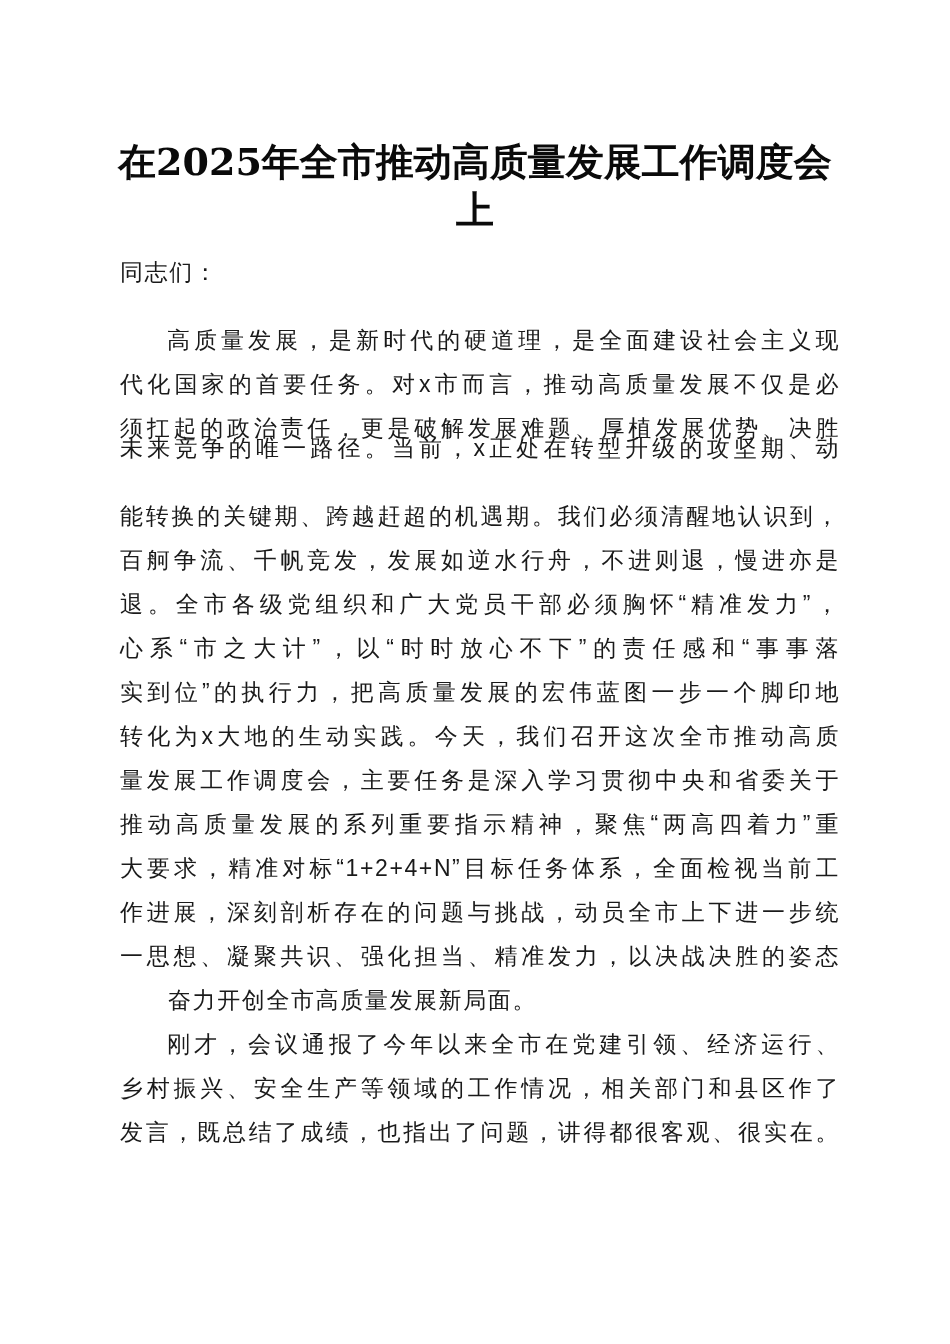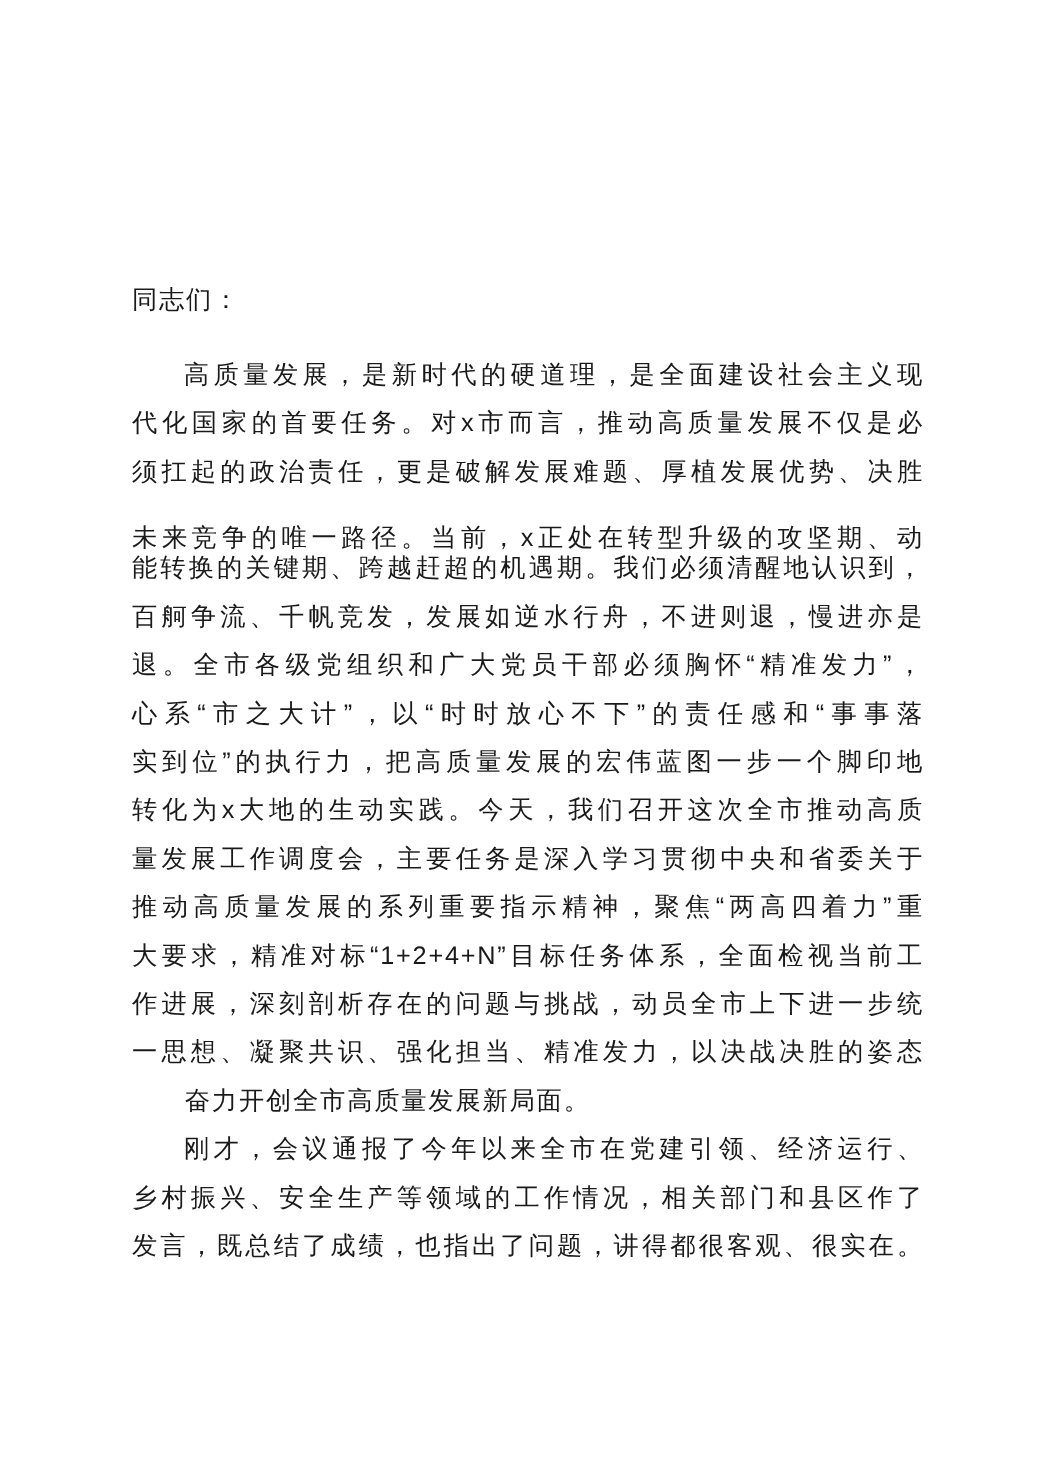--- a/index.html
+++ b/index.html
@@ -58,28 +58,29 @@
     }
     .body-line.salutation {
       text-align-last: left;
     }
   </style>
 </head>
 <body>
 
 <div class="page">
 
+  <div class="title title-l1">在2025年全市推动高质量发展工作调度会上</div>
 
   <div class="body-line salutation" style="top:257px;">同志们：</div>
 
   <div>
     <div class="body-line indent" style="top:325px;">高质量发展，是新时代的硬道理，是全面建设社会主义现</div>
     <div class="body-line" style="top:369px;">代化国家的首要任务。对x市而言，推动高质量发展不仅是必</div>
     <div class="body-line" style="top:413px;">须扛起的政治责任，更是破解发展难题、厚植发展优势、决胜</div>
-    <div class="body-line" style="top:473px;">未来竞争的唯一路径。当前，x正处在转型升级的攻坚期、动</div>
+    <div class="body-line" style="top:433px;">未来竞争的唯一路径。当前，x正处在转型升级的攻坚期、动</div>
     <div class="body-line" style="top:501px;">能转换的关键期、跨越赶超的机遇期。我们必须清醒地认识到，</div>
     <div class="body-line" style="top:545px;">百舸争流、千帆竞发，发展如逆水行舟，不进则退，慢进亦是</div>
     <div class="body-line" style="top:589px;">退。全市各级党组织和广大党员干部必须胸怀“精准发力”，</div>
     <div class="body-line" style="top:633px;">心系“市之大计”，以“时时放心不下”的责任感和“事事落</div>
     <div class="body-line" style="top:677px;">实到位”的执行力，把高质量发展的宏伟蓝图一步一个脚印地</div>
     <div class="body-line" style="top:721px;">转化为x大地的生动实践。今天，我们召开这次全市推动高质</div>
     <div class="body-line" style="top:765px;">量发展工作调度会，主要任务是深入学习贯彻中央和省委关于</div>
     <div class="body-line" style="top:809px;">推动高质量发展的系列重要指示精神，聚焦“两高四着力”重</div>
     <div class="body-line" style="top:853px;">大要求，精准对标“1+2+4+N”目标任务体系，全面检视当前工</div>
     <div class="body-line" style="top:897px;">作进展，深刻剖析存在的问题与挑战，动员全市上下进一步统</div>

